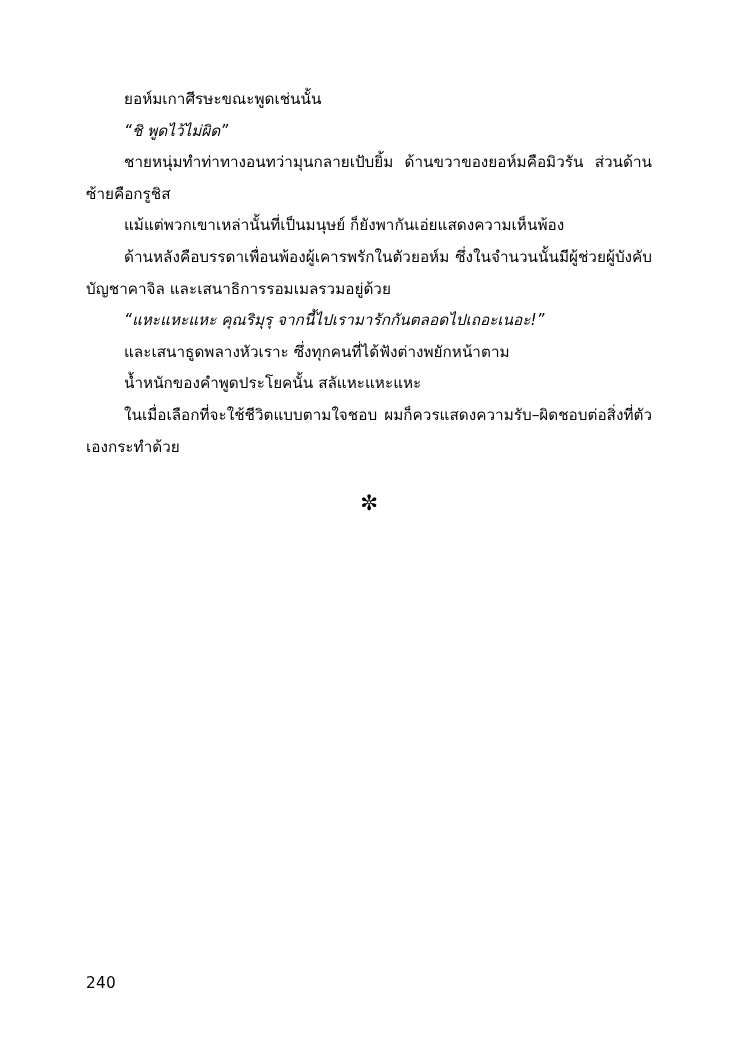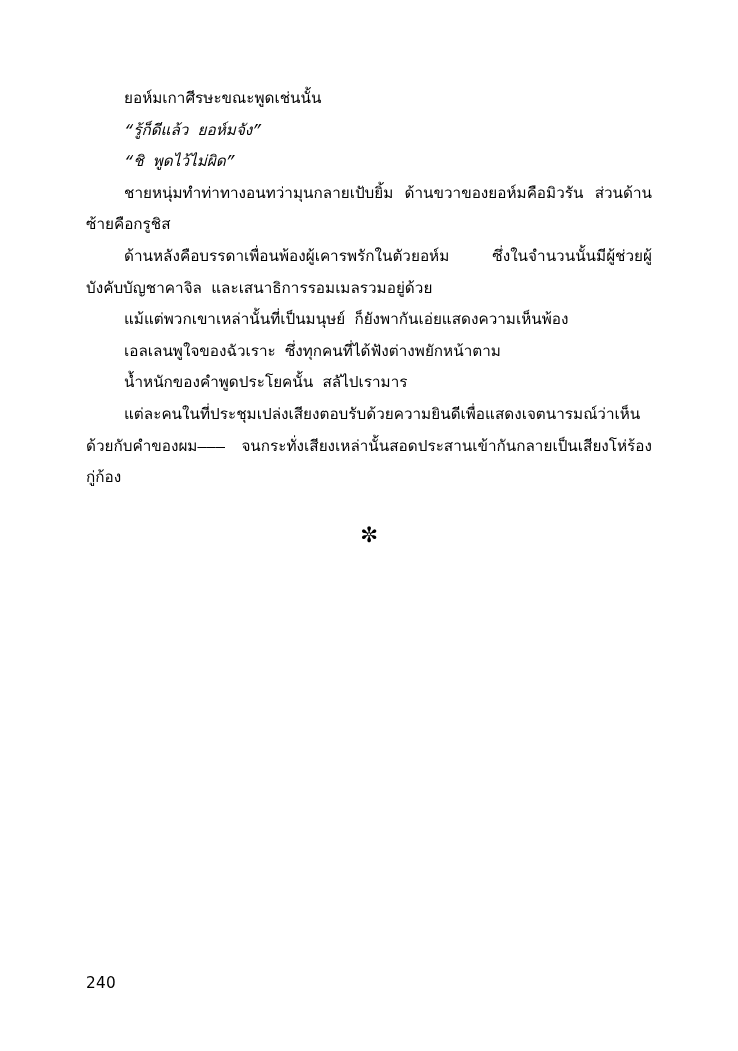--- a/index.html
+++ b/index.html
@@ -26,21 +26,20 @@
   }
   .body-text {
     font-size: 15.3px;
     line-height: 31.6px;
     text-align: left;
   }
   .para {
     margin: 0;
     text-indent: 38px;
     white-space: normal;
-    font-family: Liberation Mono, monospace;
   }
   .para.italic {
     font-style: italic;
   }
   .para.justify {
     text-align: justify;
     text-justify: inter-word;
   }
   .divider {
     margin: 0;
@@ -61,28 +60,28 @@
     letter-spacing: 0.3px;
   }
 </style>
 </head>
 <body>
 
 <div class="page">
   <div class="body-text">
 
     <p class="para">ยอห์มเกาศีรษะขณะพูดเช่นนั้น</p>
-    <p class="para italic">“รู้ก็ดีแล้ว ยอห์มจัง”</p>
     <p class="para italic">“ชิ พูดไว้ไม่ผิด”</p>
     <p class="para justify">ชายหนุ่มทำท่าทางอนทว่ามุนกลายเปับยิ้ม  ด้านขวาของยอห์มคือมิวรัน ส่วนด้านซ้ายคือกรูชิส</p>
+    <p class="para justify">แม้แต่พวกเขาเหล่านั้นที่เป็นมนุษย์  ก็ยังพากันเอ่ยแสดงความเห็นพ้อง</p>
     <p class="para justify">ด้านหลังคือบรรดาเพื่อนพ้องผู้เคารพรักในตัวยอห์ม  ซึ่งในจำนวนนั้นมีผู้ช่วยผู้บังคับบัญชาคาจิล และเสนาธิการรอมเมลรวมอยู่ด้วย</p>
-    <p class="para justify">แม้แต่พวกเขาเหล่านั้นที่เป็นมนุษย์  ก็ยังพากันเอ่ยแสดงความเห็นพ้อง</p>
-    <p class="para">เอลเลนพูใจของฉัวเราะ ซึ่งทุกคนที่ได้ฟังต่างพยักหน้าตาม</p>
-    <p class="para">น้ำหนักของคำพูดประโยคนั้น สลัไปเรามาร</p>
-    <p class="para justify">แต่ละคนในที่ประชุมเปล่งเสียงตอบรับด้วยความยินดีเพื่อแสดงเจตนารมณ์ว่าเห็นด้วยกับคำของผม——— จนกระทั่งเสียงเหล่านั้นสอดประสานเข้ากันกลายเป็นเสียงโห่ร้องกู่ก้อง</p>
+    <p class="para italic justify">“แหะแหะแหะ  คุณริมุรุ  จากนี้ไปเรามารักกันตลอดไปเถอะเนอะ!”</p>
+    <p class="para">และเสนาธูดพลางหัวเราะ ซึ่งทุกคนที่ได้ฟังต่างพยักหน้าตาม</p>
+    <p class="para">น้ำหนักของคำพูดประโยคนั้น สลัแหะแหะแหะ</p>
+    <p class="para justify">ในเมื่อเลือกที่จะใช้ชีวิตแบบตามใจชอบ ผมก็ควรแสดงความรับ–ผิดชอบต่อสิ่งที่ตัวเองกระทำด้วย</p>
 
     <div class="divider">✼</div>
 
 
   </div>
 
   <div class="folio">240</div>
 </div>
 
 </body></html>

